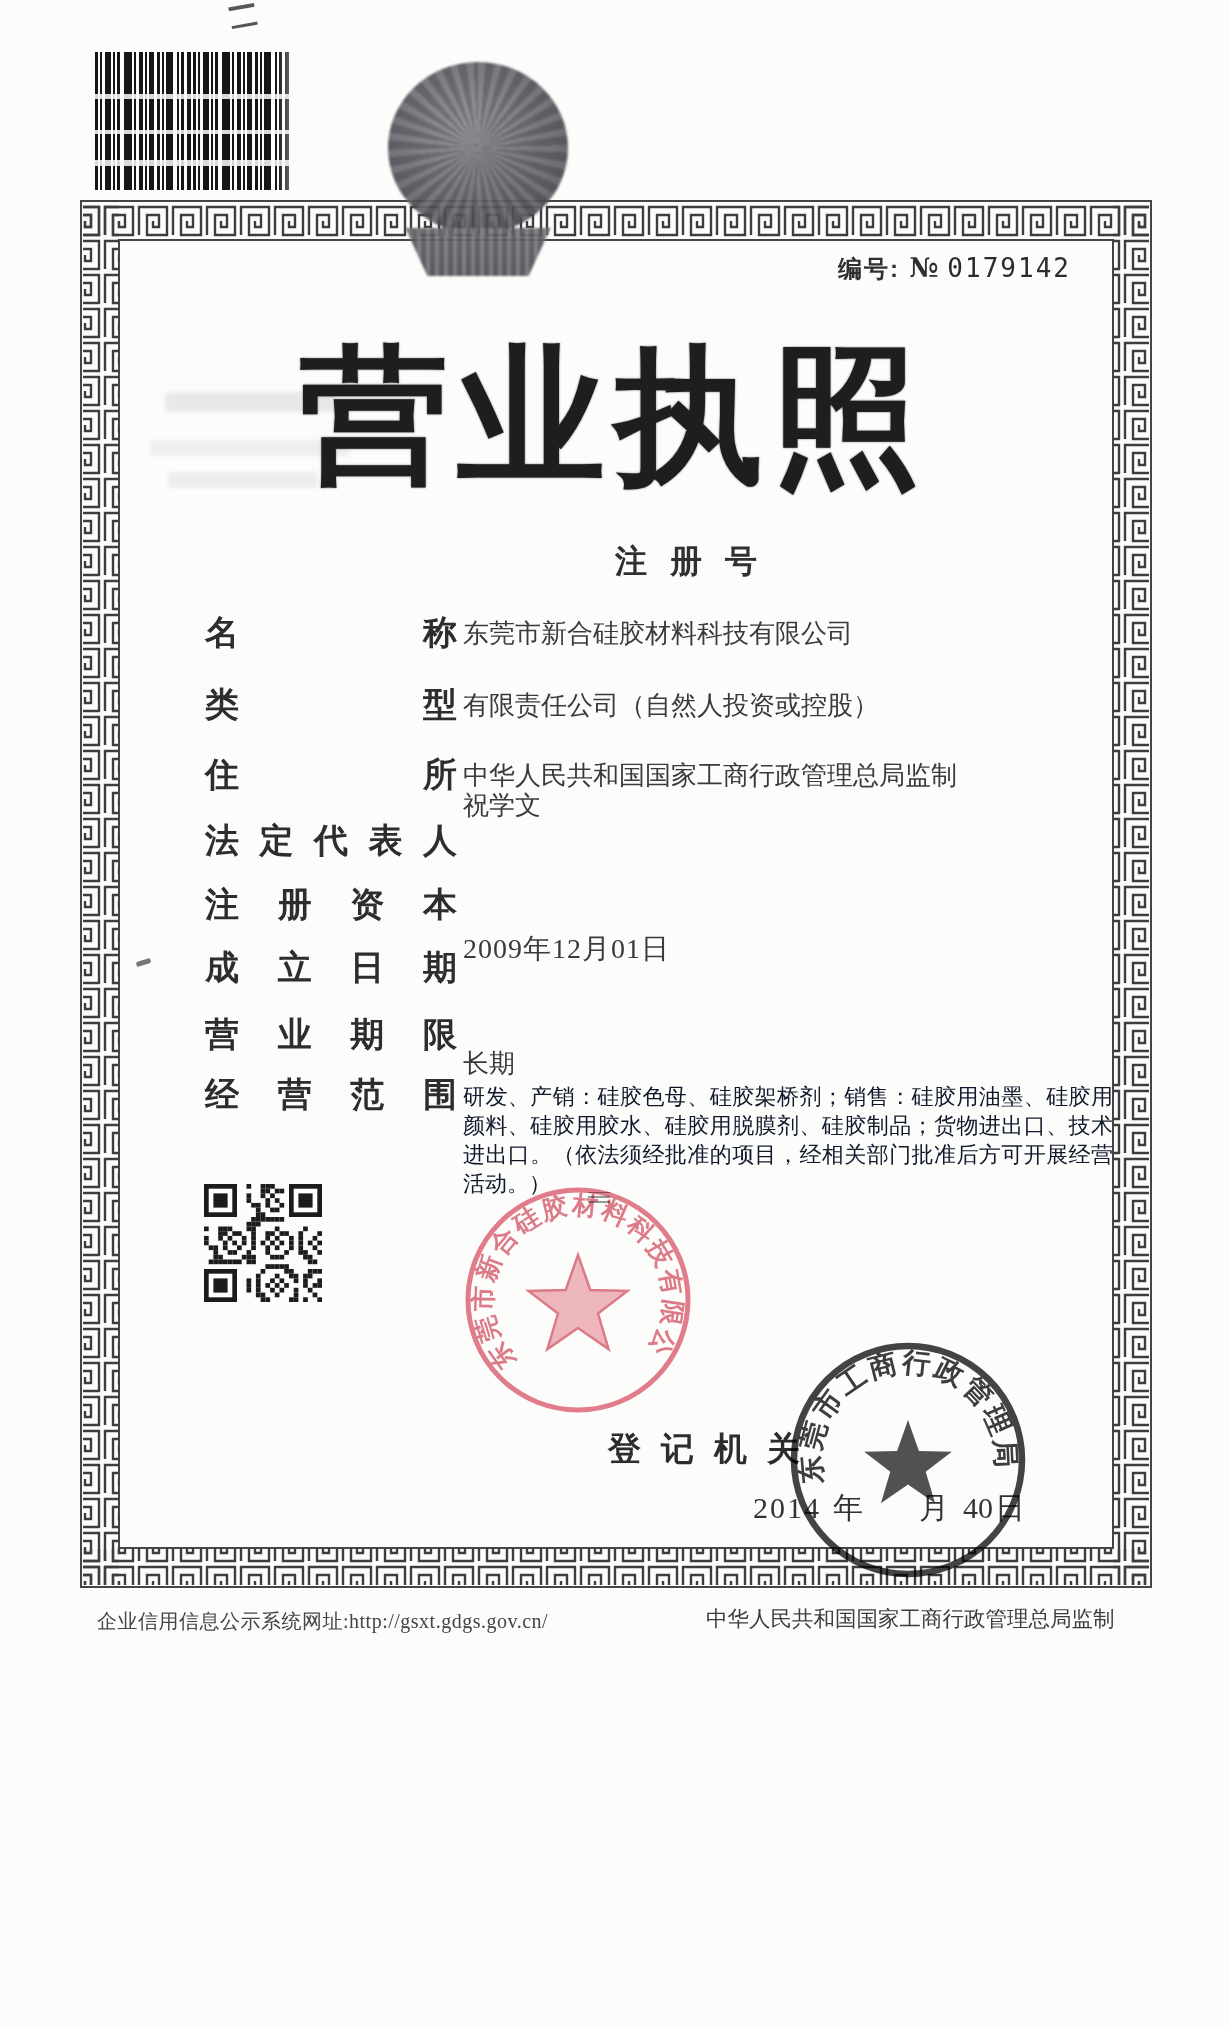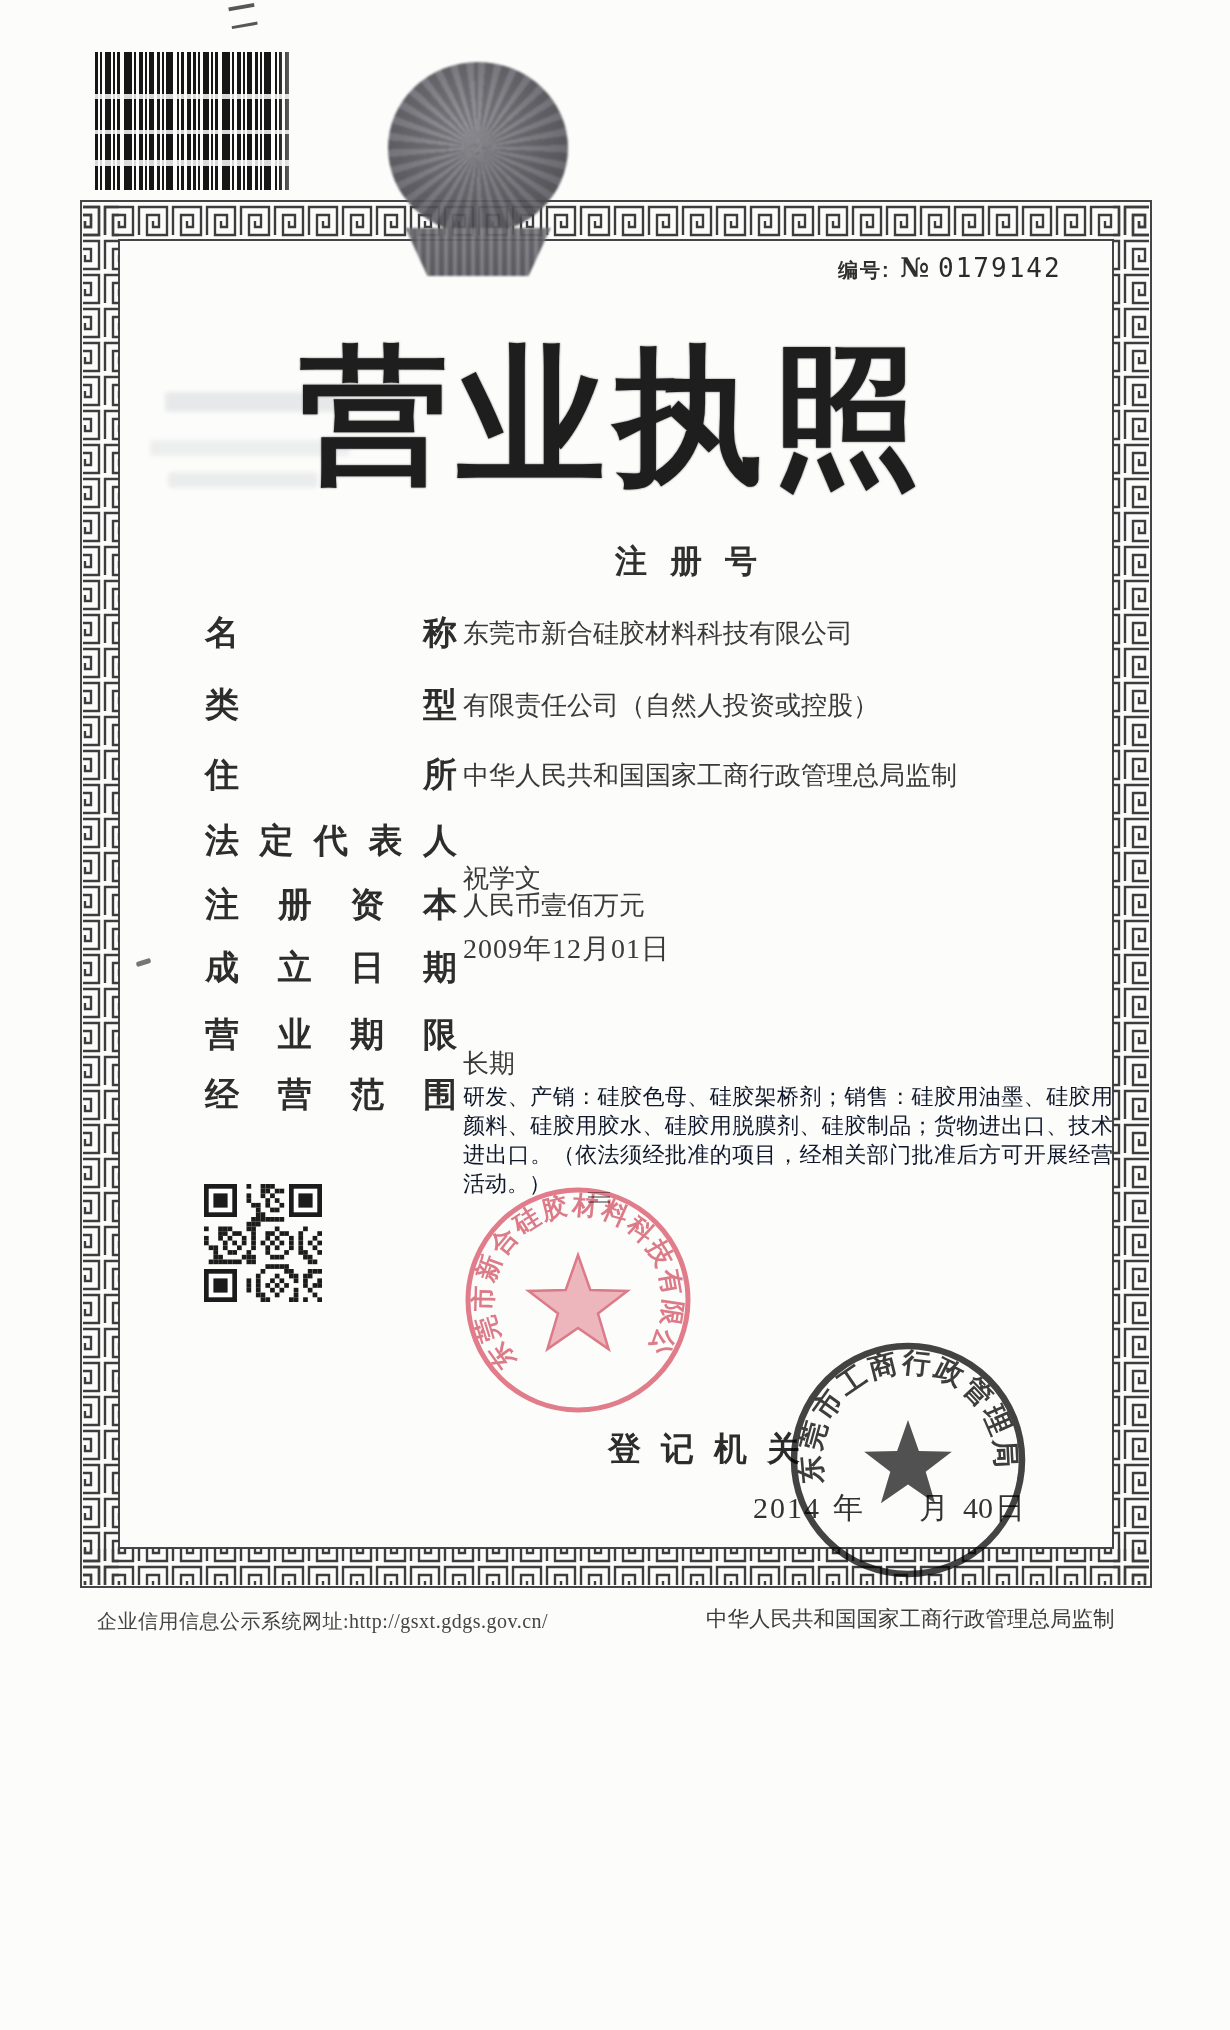--- a/index.html
+++ b/index.html
@@ -25,21 +25,21 @@
     clip-path:polygon(4% 0,96% 0,82% 100%,18% 100%);
     background:linear-gradient(#5c5c62,#4e4e54);}
   .emblem-skirt::after{content:"";position:absolute;inset:0;
     background:repeating-linear-gradient(90deg,rgba(255,255,255,.2) 0 4px,transparent 4px 9px);}
 
   
   .frame{left:0;top:0;z-index:1;}
 
   
   .serial{left:838px;top:252px;display:flex;align-items:baseline;gap:9px;z-index:2;color:#2f2f2f;}
-  .serial-label{font-family:"Liberation Sans",sans-serif;font-size:20px;font-weight:600;letter-spacing:2px;}
+  .serial-label{font-family:"Liberation Sans",sans-serif;font-size:24px;font-weight:600;letter-spacing:2px;}
   .serial-no-mark{font-family:"DejaVu Serif",serif;font-size:27px;font-weight:bold;}
   .serial-number{font-family:"DejaVu Sans Mono",monospace;font-size:26px;letter-spacing:2px;color:#2b2b2b;}
 
   
   .title{left:300px;top:342px;width:620px;z-index:2;font-family:"DejaVu Sans",sans-serif;
          font-size:148px;font-weight:900;color:#1e1e1e;line-height:1;
          text-shadow:0 0 2px rgba(20,20,20,.7);}
   .spread{display:flex;justify-content:space-between;}
 
   
@@ -166,29 +166,28 @@
     </div>
   <div class="fvalue" style="top:758px">中华人民共和国国家工商行政管理总局监制</div>
 
   <div class="flabel spread" style="top:818px">
       <span>法</span>
       <span>定</span>
       <span>代</span>
       <span>表</span>
       <span>人</span>
     </div>
-  <div class="fvalue" style="top:861px">祝学文</div>
+  <div class="fvalue" style="top:788px">祝学文</div>
 
   <div class="flabel spread" style="top:882px">
       <span>注</span>
       <span>册</span>
       <span>资</span>
       <span>本</span>
     </div>
-  <div class="fvalue" style="top:888px">人民币壹佰万元</div>
 
   <div class="flabel spread" style="top:945px">
       <span>成</span>
       <span>立</span>
       <span>日</span>
       <span>期</span>
     </div>
   <div class="fvalue num" style="top:930px">2009年12月01日</div>
 
   <div class="flabel spread" style="top:1012px">

